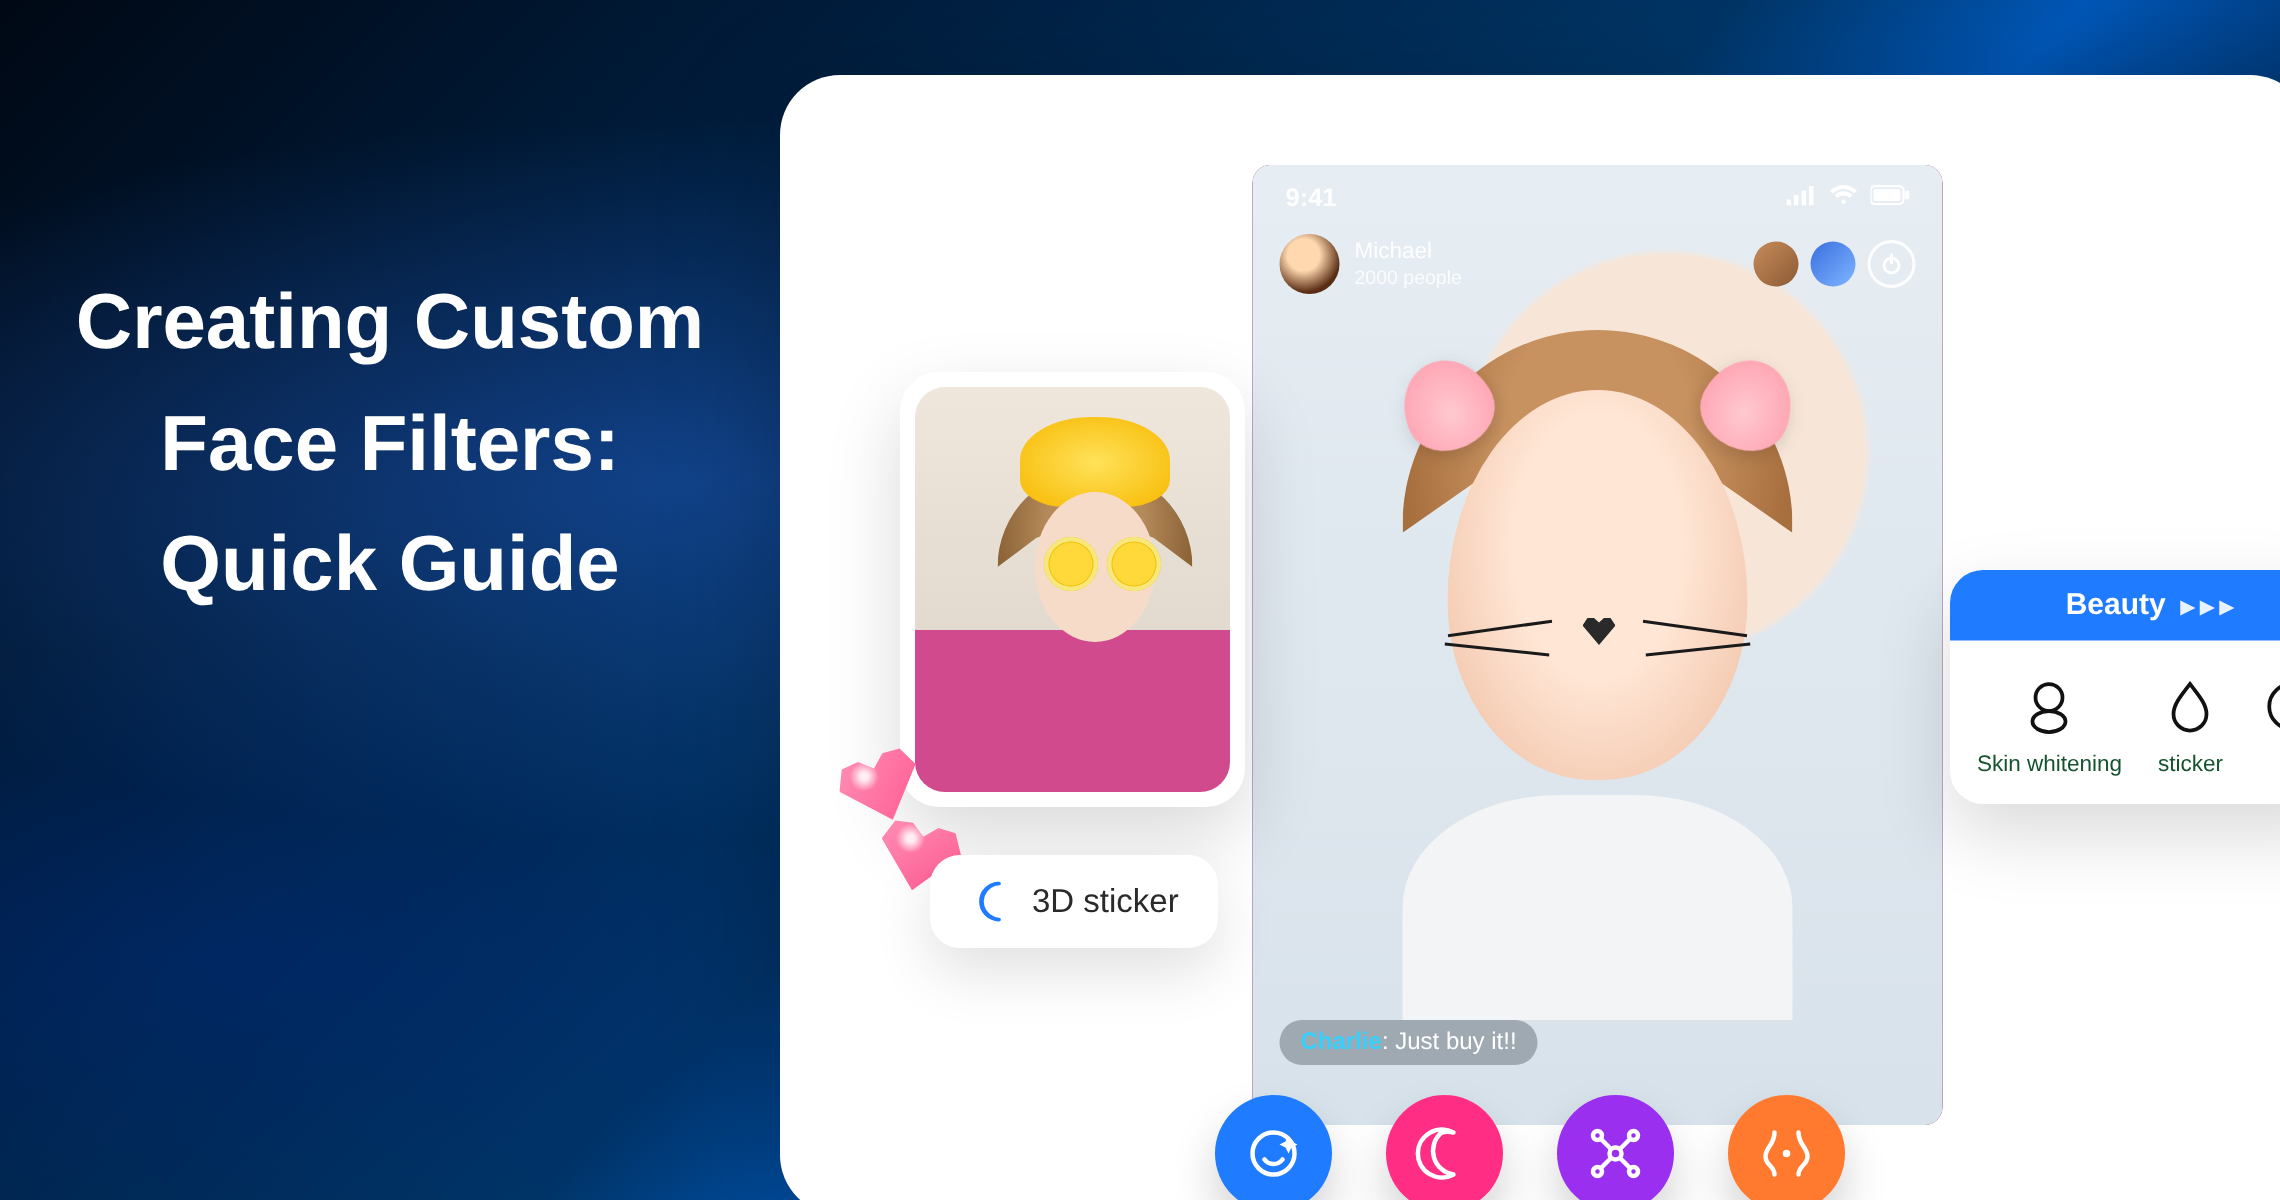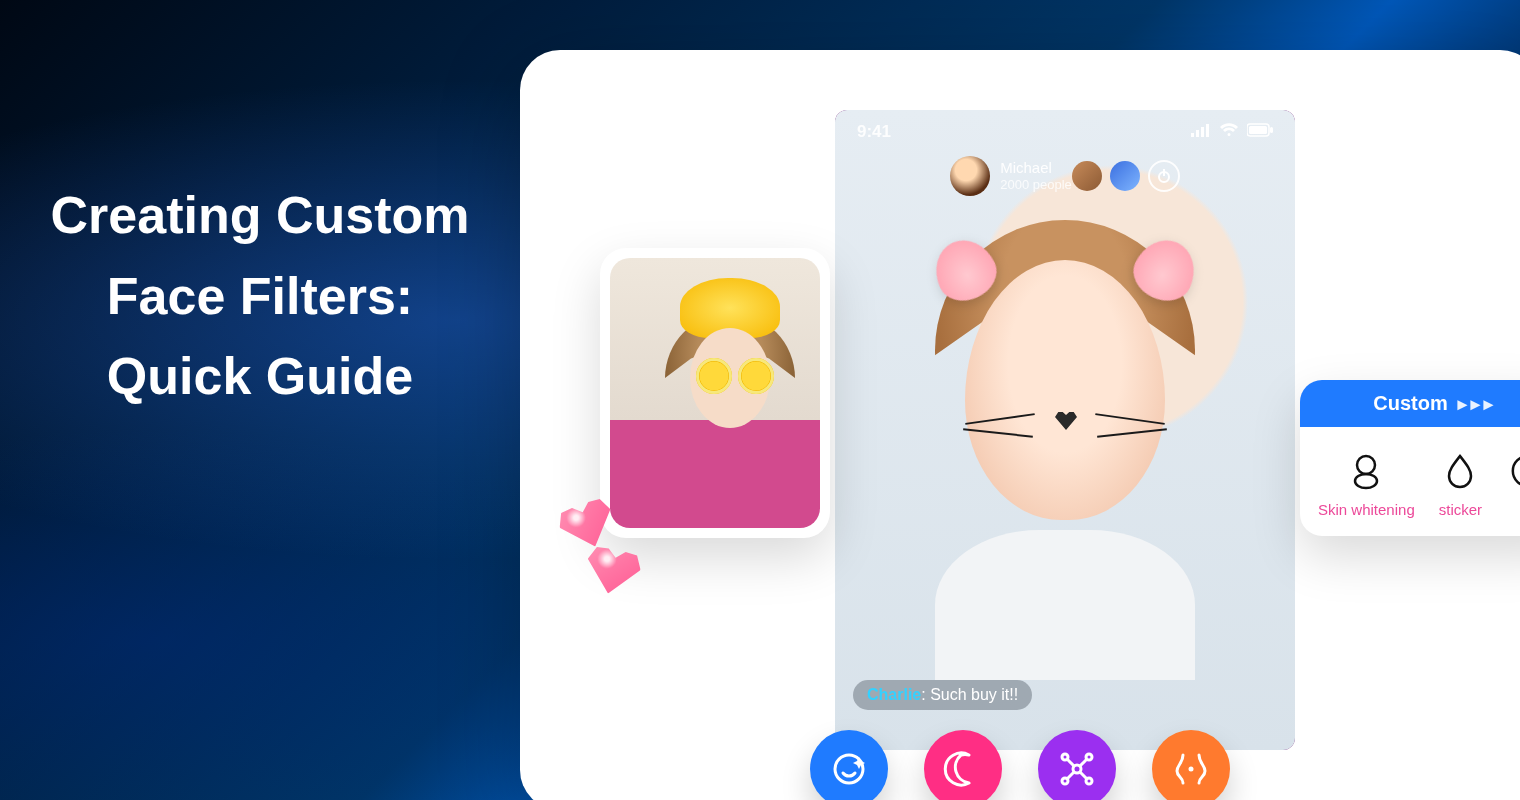--- a/index.html
+++ b/index.html
@@ -58,22 +58,22 @@
   font-size: 17px;
   font-weight: 600;
   position: relative;
   z-index: 3;
 }
 .status-icons { display: flex; gap: 8px; align-items: center; }
 .signal-icon, .wifi-icon, .battery-icon { display: inline-block; }
 .stream-header {
   display: flex;
   align-items: center;
-  justify-content: center;
-  padding: 8px 32px;
+  justify-content: space-between;
+  padding: 8px 18px;
   position: relative;
   z-index: 3;
 }
 .host { display: flex; align-items: center; gap: 10px; }
 .avatar {
   width: 40px; height: 40px; border-radius: 50%;
   background: radial-gradient(circle at 40% 35%, #ffd8b0 30%, #5a2e14 70%);
 }
 .host-text { color: rgba(255,255,255,0.95); font-size: 15px; line-height: 1.2; }
 .host-text .sub { font-size: 13px; opacity: 0.85; }
@@ -231,21 +231,21 @@
   text-align: center;
   padding: 12px;
   font-size: 20px;
   font-weight: 600;
   display:flex;align-items:center;justify-content:center;gap:10px;
 }
 .beauty-dots{font-size:18px;letter-spacing:4px;opacity:0.9;}
 .beauty-body{
   display:flex;gap:24px;padding:24px 18px 18px;
 }
-.beauty-item{display:flex;flex-direction:column;align-items:center;gap:10px;font-size:15px;color:#ec4899;text-align:center;line-height:1.15;}
+.beauty-item{display:flex;flex-direction:column;align-items:center;gap:10px;font-size:15px;color:#14532d;text-align:center;line-height:1.15;}
 .beauty-icon{width:40px;height:40px;}
 .toolbar{
   position:absolute;
   left: 290px; top: 680px;
   display:flex; gap:36px;
 }
 .tool-btn{
   width:78px;height:78px;border-radius:50%;
   display:flex;align-items:center;justify-content:center;
   box-shadow:0 16px 30px rgba(0,0,0,0.18);
@@ -320,44 +320,50 @@
           <svg width="16" height="16" viewBox="0 0 16 16">
               <circle cx="8" cy="9" r="5" fill="none" stroke="#fff" stroke-width="2"></circle>
               <line x1="8" y1="1" x2="8" y2="8" stroke="#fff" stroke-width="2"></line>
             </svg>
         </div>
       </div>
     </div>
 
     <div class="chat">
       <div class="chat-row">
-        <span class="user">Charlie</span>: <span>Such buy it!!</span>
+        <span class="user">Charlie</span>: <span>Just buy it!!</span>
       </div>
     </div>
   </div>
 
   <div class="sticker-thumb">
     <div class="thumb-body">
       <div class="thumb-hair"></div>
       <div class="thumb-hat"></div>
       <div class="thumb-face"></div>
       <div class="lemon l"></div>
       <div class="lemon r"></div>
     </div>
   </div>
 
   <div class="hearts">
     <div class="heart"></div>
     <div class="heart h2"></div>
   </div>
 
+  <div class="sticker-chip">
+    <svg class="moon-icon" viewBox="0 0 30 30">
+      <path d="M20 3a12 12 0 100 24 12 12 0 01-6-22 12 12 0 016-2z" fill="none" stroke="#1f7bff" stroke-width="2.5" stroke-linejoin="round"></path>
+    </svg>
+    <span>3D sticker</span>
+  </div>
 
   <div class="beauty-panel">
     <div class="beauty-header">
-      <span>Custom</span>
+      <span>Beauty</span>
       <span class="beauty-dots">▸▸▸</span>
     </div>
     <div class="beauty-body">
       <div class="beauty-item">
         <svg class="beauty-icon" viewBox="0 0 40 40">
           <circle cx="20" cy="14" r="9" fill="none" stroke="#111" stroke-width="2.5"></circle>
           <ellipse cx="20" cy="30" rx="11" ry="7" fill="none" stroke="#111" stroke-width="2.5"></ellipse>
         </svg>
         <span>Skin whitening</span>
       </div>

